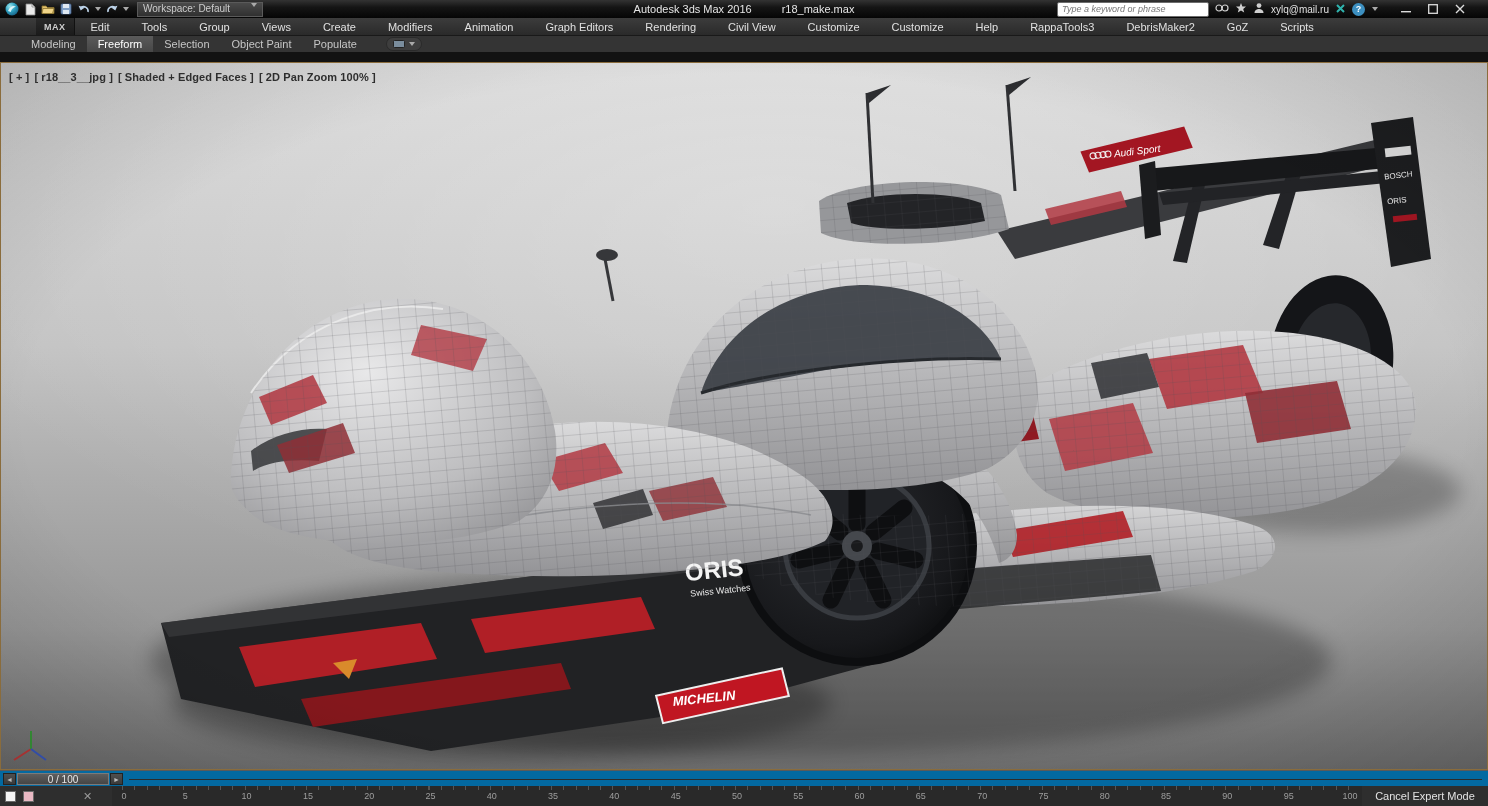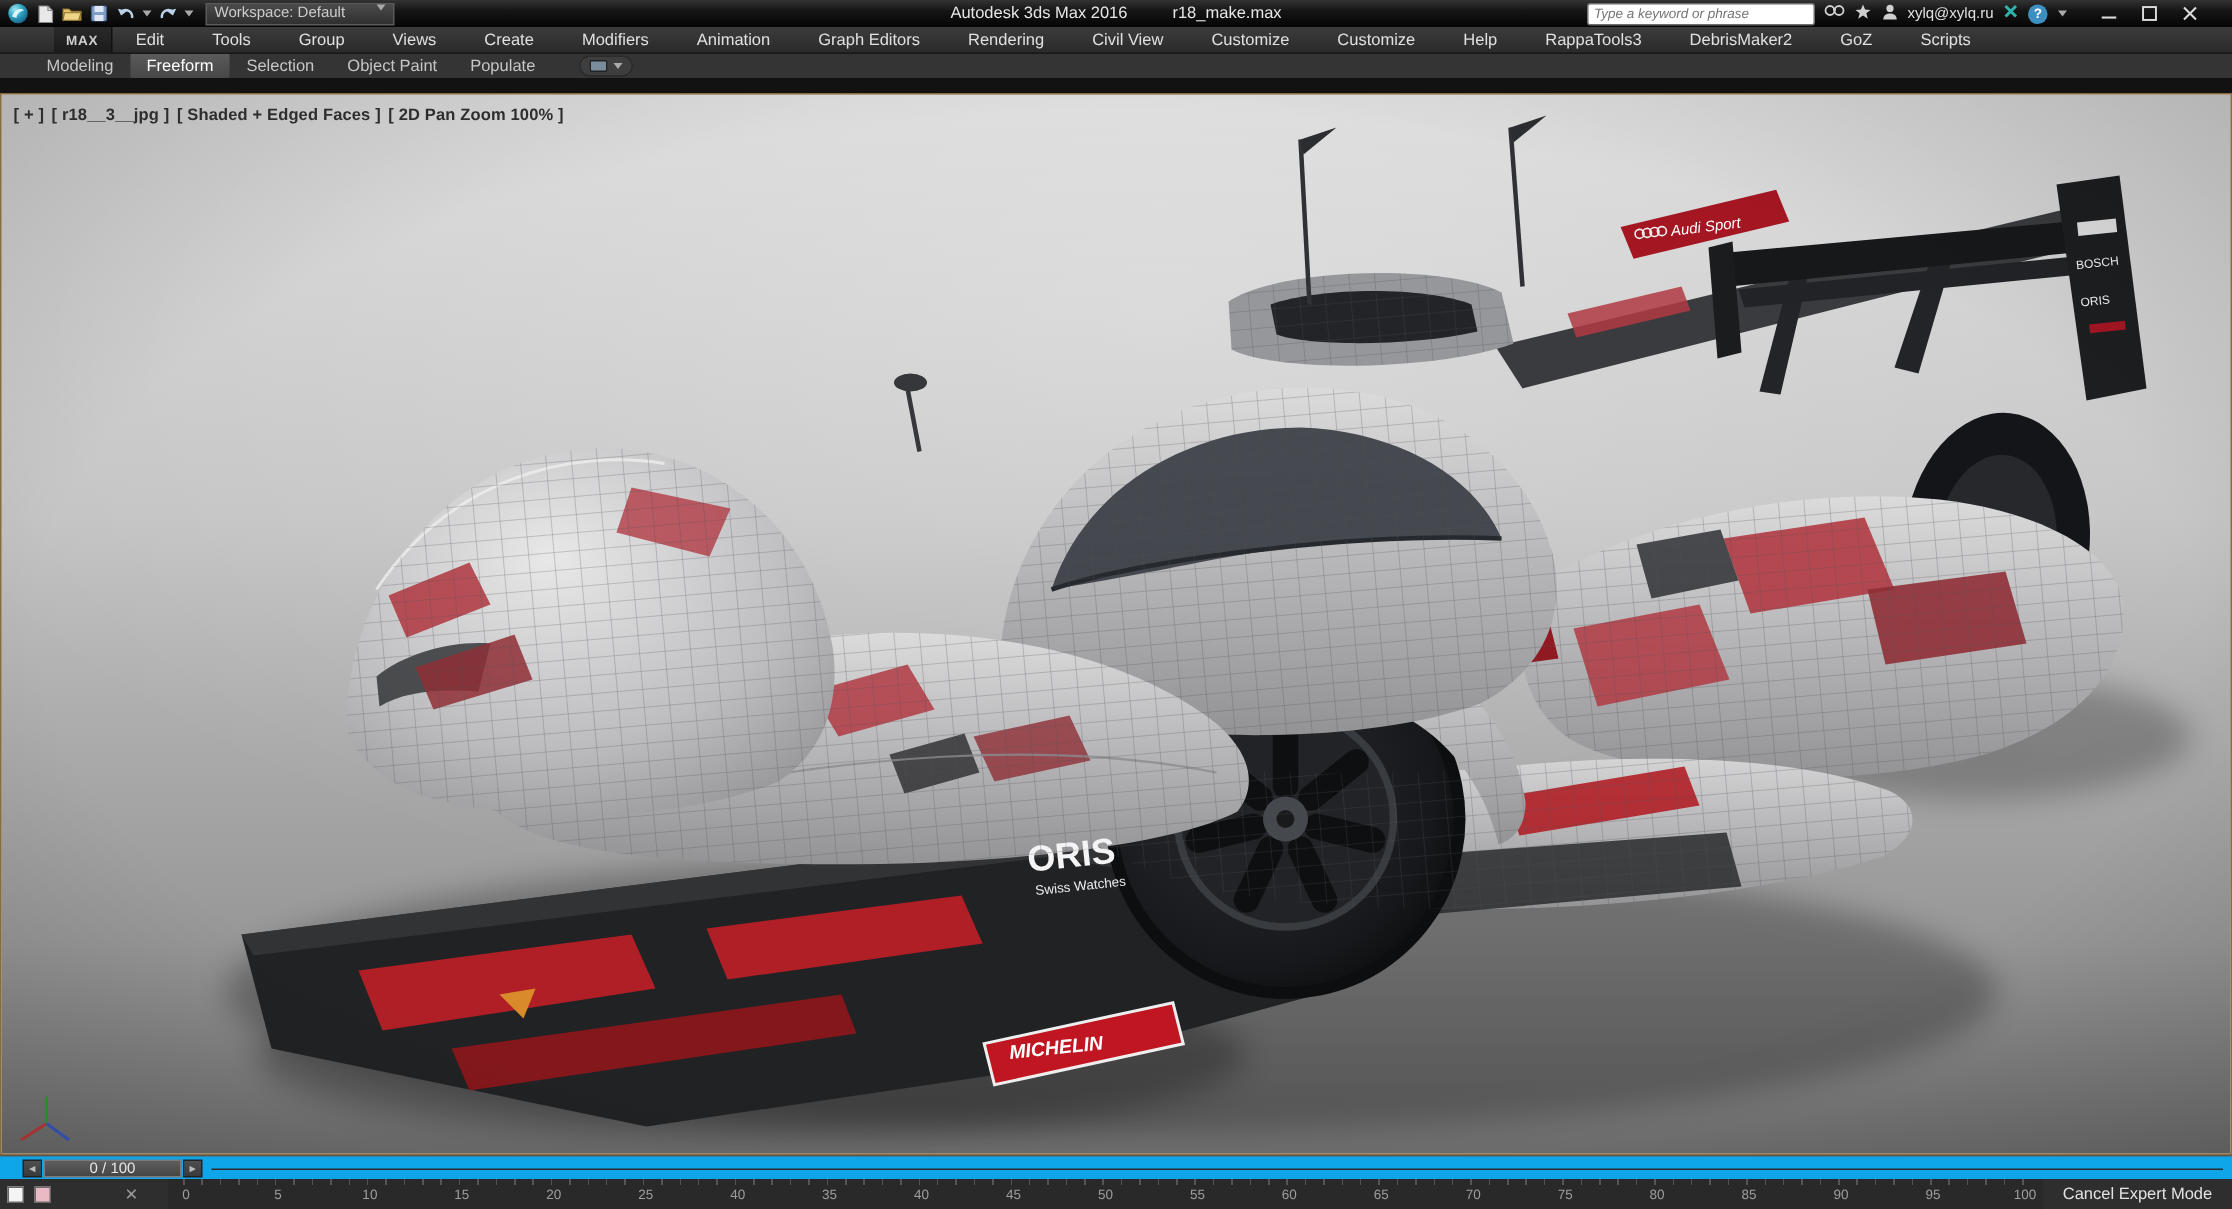--- a/index.html
+++ b/index.html
@@ -49,22 +49,22 @@
   
   .viewport{position:absolute;top:62px;left:0;width:1488px;height:708px;box-sizing:border-box;
     border:1px solid #8a6c3c;background:#b9b9b9;overflow:hidden;z-index:10;}
   .scene{position:absolute;inset:0;width:1486px;height:706px;display:block;}
   .vp-label{position:absolute;top:8px;left:8px;font-size:11px;color:#2e2e2e;display:flex;gap:5px;
     z-index:12;font-weight:bold;letter-spacing:.1px;}
   .vp-seg{cursor:default;}
   svg text{font-family:"Liberation Sans",sans-serif;}
 
   
-  .timeslider{position:absolute;top:770px;left:0;right:0;height:16px;background:#0ea5e9;
-    border-top:1px solid #5a5a5a;display:flex;align-items:center;padding-left:15px;z-index:20;}
+  .timeslider{position:absolute;top:770px;left:0;right:0;height:16px;background:#0369a1;
+    border-top:1px solid #5a5a5a;display:flex;align-items:center;padding-left:3px;z-index:20;}
   .ts-arrow{width:13px;height:12px;background:linear-gradient(#4f4f4f,#3a3a3a);border:1px solid #222;
     color:#bbb;font-size:7px;display:flex;align-items:center;justify-content:center;box-sizing:border-box;}
   .ts-thumb{width:92px;height:12px;background:linear-gradient(#5e5e5e,#454545);border:1px solid #7a7a7a;
     color:#e8e8e8;font-size:10px;display:flex;align-items:center;justify-content:center;
     margin:0 1px;box-sizing:border-box;}
   .ts-track{flex:1;height:1px;background:#2c2c2c;margin:0 6px;}
 
   
   .statusbar{position:absolute;top:786px;left:0;right:0;height:20px;background:#2e2e2e;z-index:20;}
   .mini-listener{position:absolute;left:0;top:0;bottom:0;width:112px;display:flex;align-items:center;
@@ -157,21 +157,21 @@
       <svg width="12" height="12">
           <path d="M6,1 L7.4,4.4 L11,4.6 L8.2,6.9 L9.2,10.5 L6,8.4 L2.8,10.5 L3.8,6.9 L1,4.6 L4.6,4.4 Z" fill="#cfcfcf"></path>
         </svg>
     </span>
     <span class="ibtn">
       <svg width="12" height="12">
           <circle cx="6" cy="3.6" r="2.4" fill="#cfcfcf"></circle>
           <path d="M1.5,11 C1.5,8 4,7 6,7 C8,7 10.5,8 10.5,11 Z" fill="#cfcfcf"></path>
         </svg>
     </span>
-    <span class="account">xylq@xylq.ru</span>
+    <span class="account">xylq@mail.ru</span>
     <span class="ibtn">
       <svg width="11" height="11">
           <path d="M2,2 L9,9 M9,2 L2,9" stroke="#2fb3ad" stroke-width="2"></path>
         </svg>
     </span>
     <span class="helpdot">?</span>
     <span class="caret"></span>
     <div class="win-controls">
       <span class="wbtn">
         <svg width="10" height="10">

